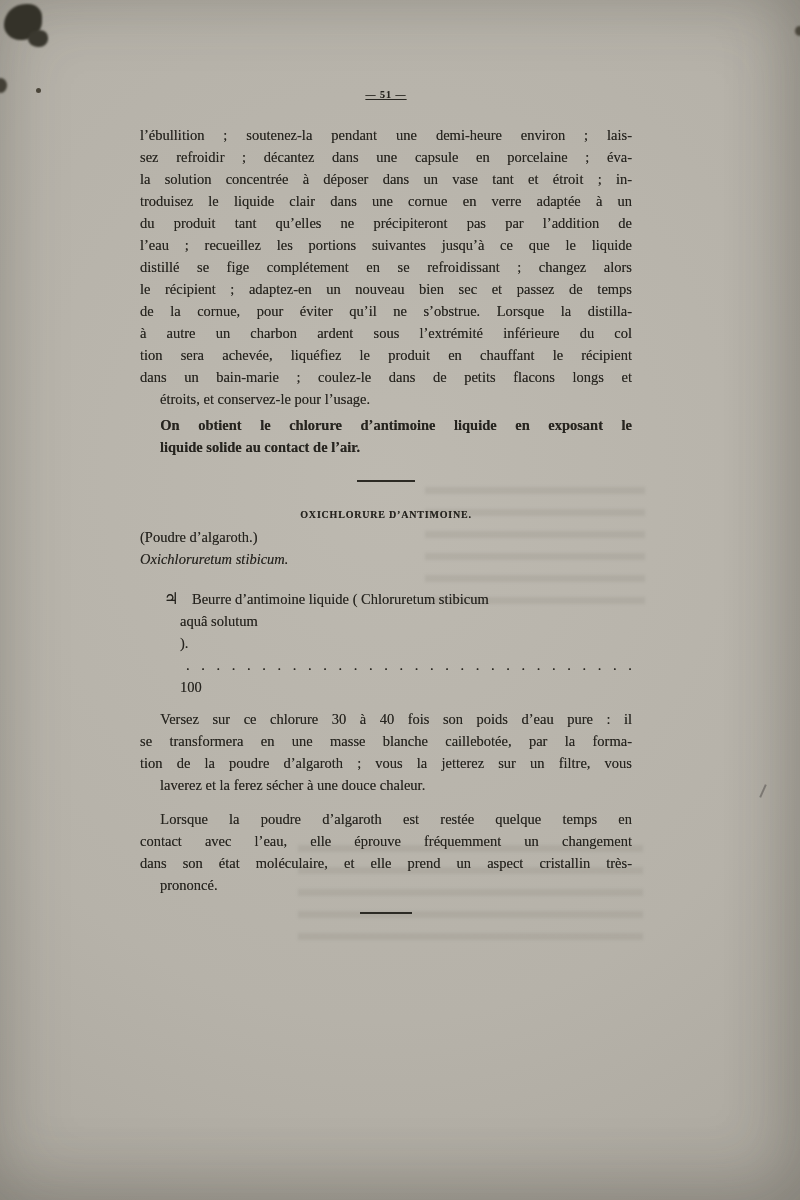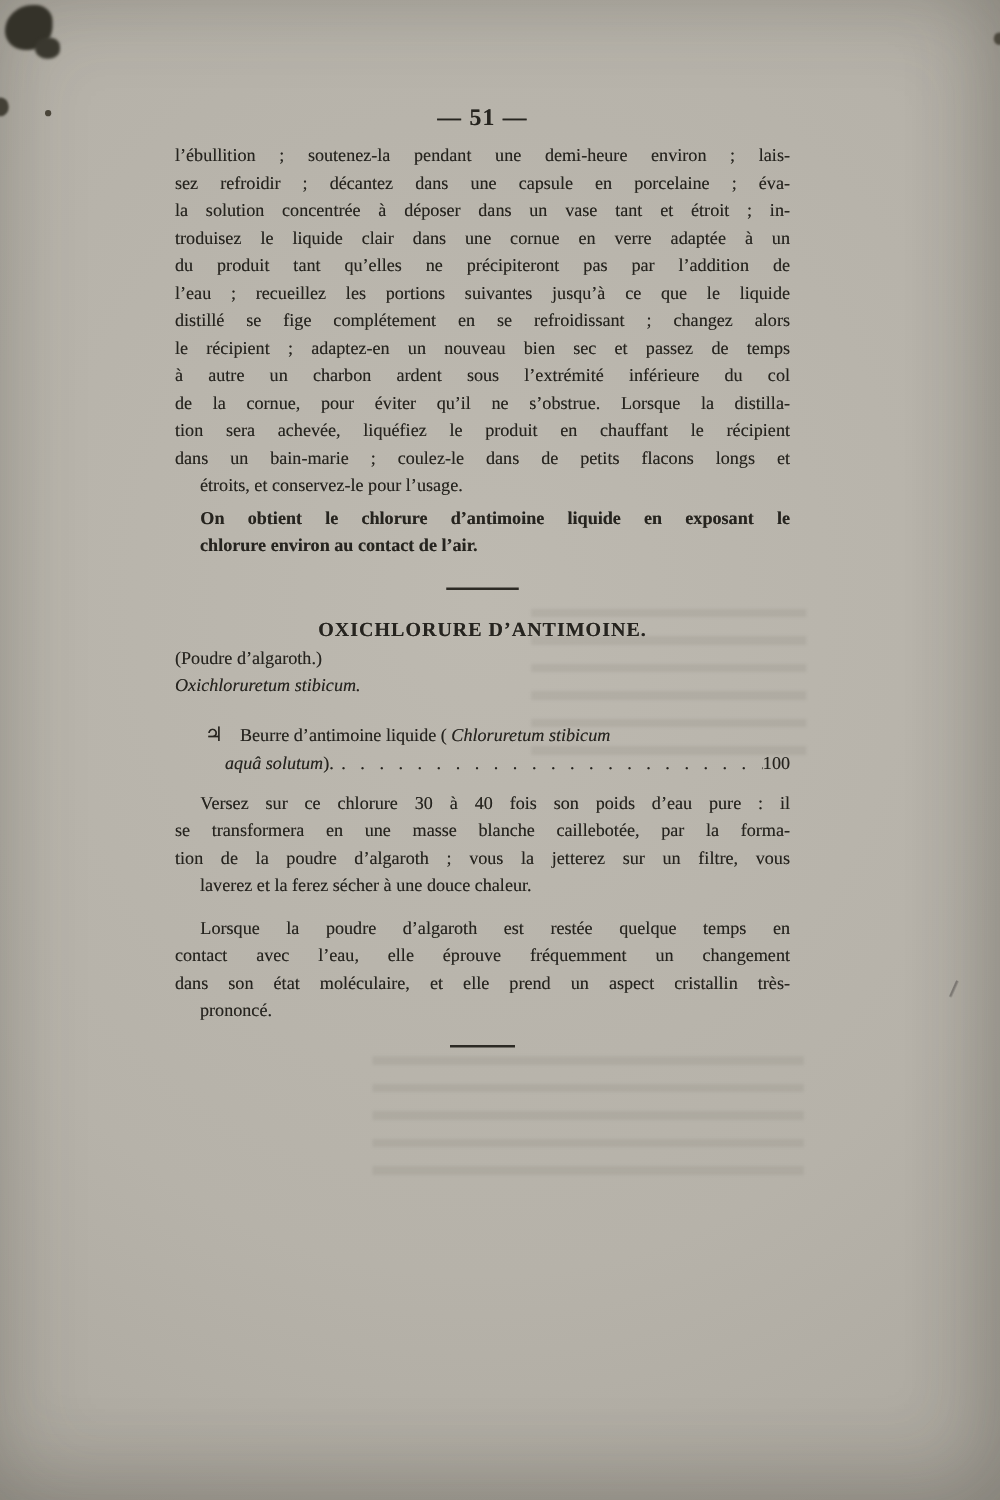--- a/index.html
+++ b/index.html
@@ -39,48 +39,49 @@
     left: 140px;
     top: 84px;
     width: 492px;
     font-size: 14.5px;
     line-height: 22px;
     text-shadow: 0 0 0.5px rgba(38,36,31,0.55);
   }
 
   .page-number {
     text-align: center;
-    font-size: 19px;
+    font-size: 10px;
     letter-spacing: 1px;
-    margin-bottom: 8px;
+    margin-bottom: 18px;
     font-weight: bold;
+    text-decoration: underline;
   }
 
   .para .tline { text-align: justify; text-align-last: justify; white-space: normal; }
   .para .tline:last-child { text-align-last: left; margin-left: 20px; }
   .para.indent-first .tline:first-child { text-indent: 1.4em; }
   .para-2 { margin-top: 4px; font-weight: bold; }
 
   .divider {
     width: 58px; height: 2px; background: #2c2a24;
     margin: 22px auto 22px auto; filter: blur(0.3px);
   }
   .divider.end { width: 52px; margin-top: 16px; }
 
   .section-heading {
     text-align: center; font-weight: bold;
-    font-size: 16px; letter-spacing: 0.8px;
+    font-size: 10px; letter-spacing: 0.8px;
   }
   .section-subtitle { text-align: left; }
   .section-latin { text-align: left; font-style: italic; }
 
   .recipe { margin-top: 18px; padding-left: 24px; }
   .recipe .sym { display: inline-block; margin-right: 10px; font-size: 16px; }
-  .recipe .it { font-style: italic; }
-  .recipe-line-2 { display: flex; align-items: baseline; padding-left: 16px; }
+  .recipe .it { }
+  .recipe-line-2 { display: flex; align-items: baseline; padding-left: 16px; flex-direction: column; }
   .recipe-line-2 .leader { flex: 1; overflow: hidden; white-space: nowrap; letter-spacing: 4px; padding: 0 6px; }
   .recipe-line-2 .qty { flex: none; }
 
   .para-3 { margin-top: 10px; }
   .para-4 { margin-top: 12px; }
 </style>
 </head>
 <body>
 
 <div class="scan">
@@ -100,30 +101,30 @@
 
     <div class="para para-1">
         <div class="tline">l’ébullition ; soutenez-la pendant une demi-heure environ ; lais-</div>
         <div class="tline">sez refroidir ; décantez dans une capsule en porcelaine ; éva-</div>
         <div class="tline">la solution concentrée à déposer dans un vase tant et étroit ; in-</div>
         <div class="tline">troduisez le liquide clair dans une cornue en verre adaptée à un</div>
         <div class="tline">du produit tant qu’elles ne précipiteront pas par l’addition de</div>
         <div class="tline">l’eau ; recueillez les portions suivantes jusqu’à ce que le liquide</div>
         <div class="tline">distillé se fige complétement en se refroidissant ; changez alors</div>
         <div class="tline">le récipient ; adaptez-en un nouveau bien sec et passez de temps</div>
+        <div class="tline">de la cornue, pour éviter qu’il ne s’obstrue. Lorsque la distilla-</div>
         <div class="tline">à autre un charbon ardent sous l’extrémité inférieure du col</div>
-        <div class="tline">de la cornue, pour éviter qu’il ne s’obstrue. Lorsque la distilla-</div>
         <div class="tline">tion sera achevée, liquéfiez le produit en chauffant le récipient</div>
         <div class="tline">dans un bain-marie ; coulez-le dans de petits flacons longs et</div>
         <div class="tline">étroits, et conservez-le pour l’usage.</div>
       </div>
 
     <div class="para para-2 indent-first">
         <div class="tline">On obtient le chlorure d’antimoine liquide en exposant le</div>
-        <div class="tline">chlorure environ au contact de l’air.</div>
+        <div class="tline">liquide solide au contact de l’air.</div>
       </div>
 
     <div class="divider"></div>
 
     <div class="section-heading">OXICHLORURE D’ANTIMOINE.</div>
     <div class="section-subtitle">(Poudre d’algaroth.)</div>
     <div class="section-latin">Oxichloruretum stibicum.</div>
 
     <div class="recipe">
       <div class="recipe-line-1">

